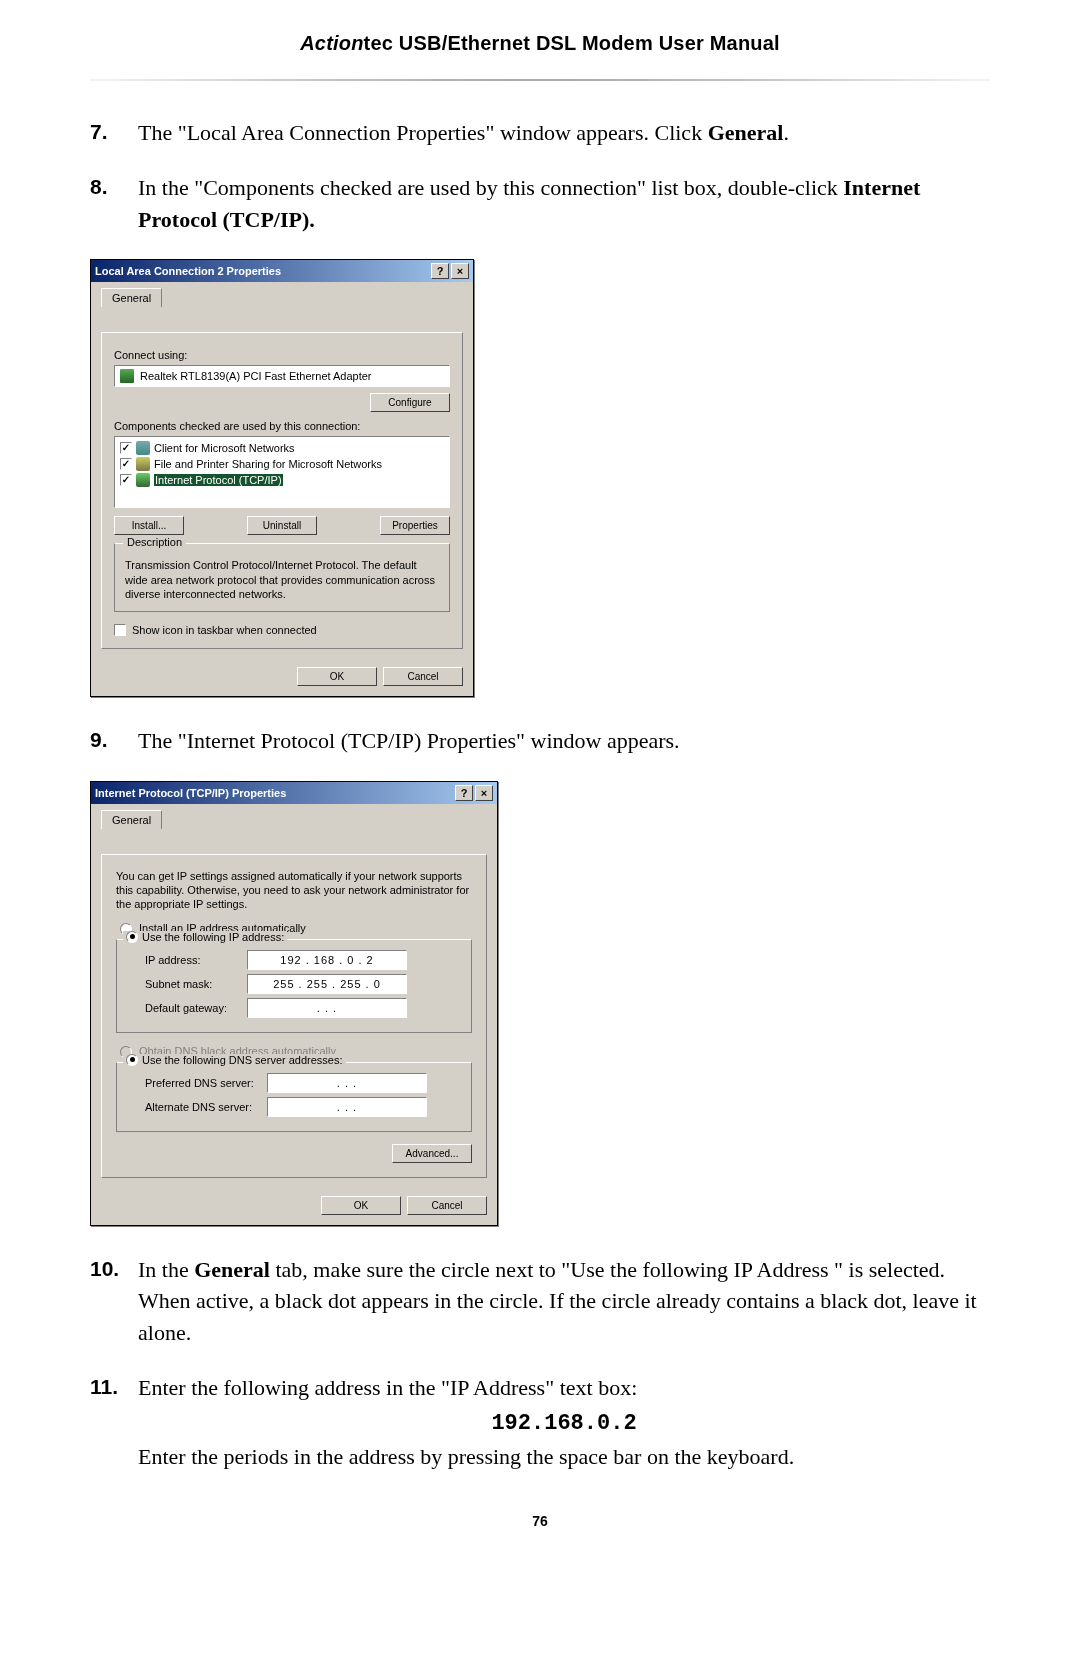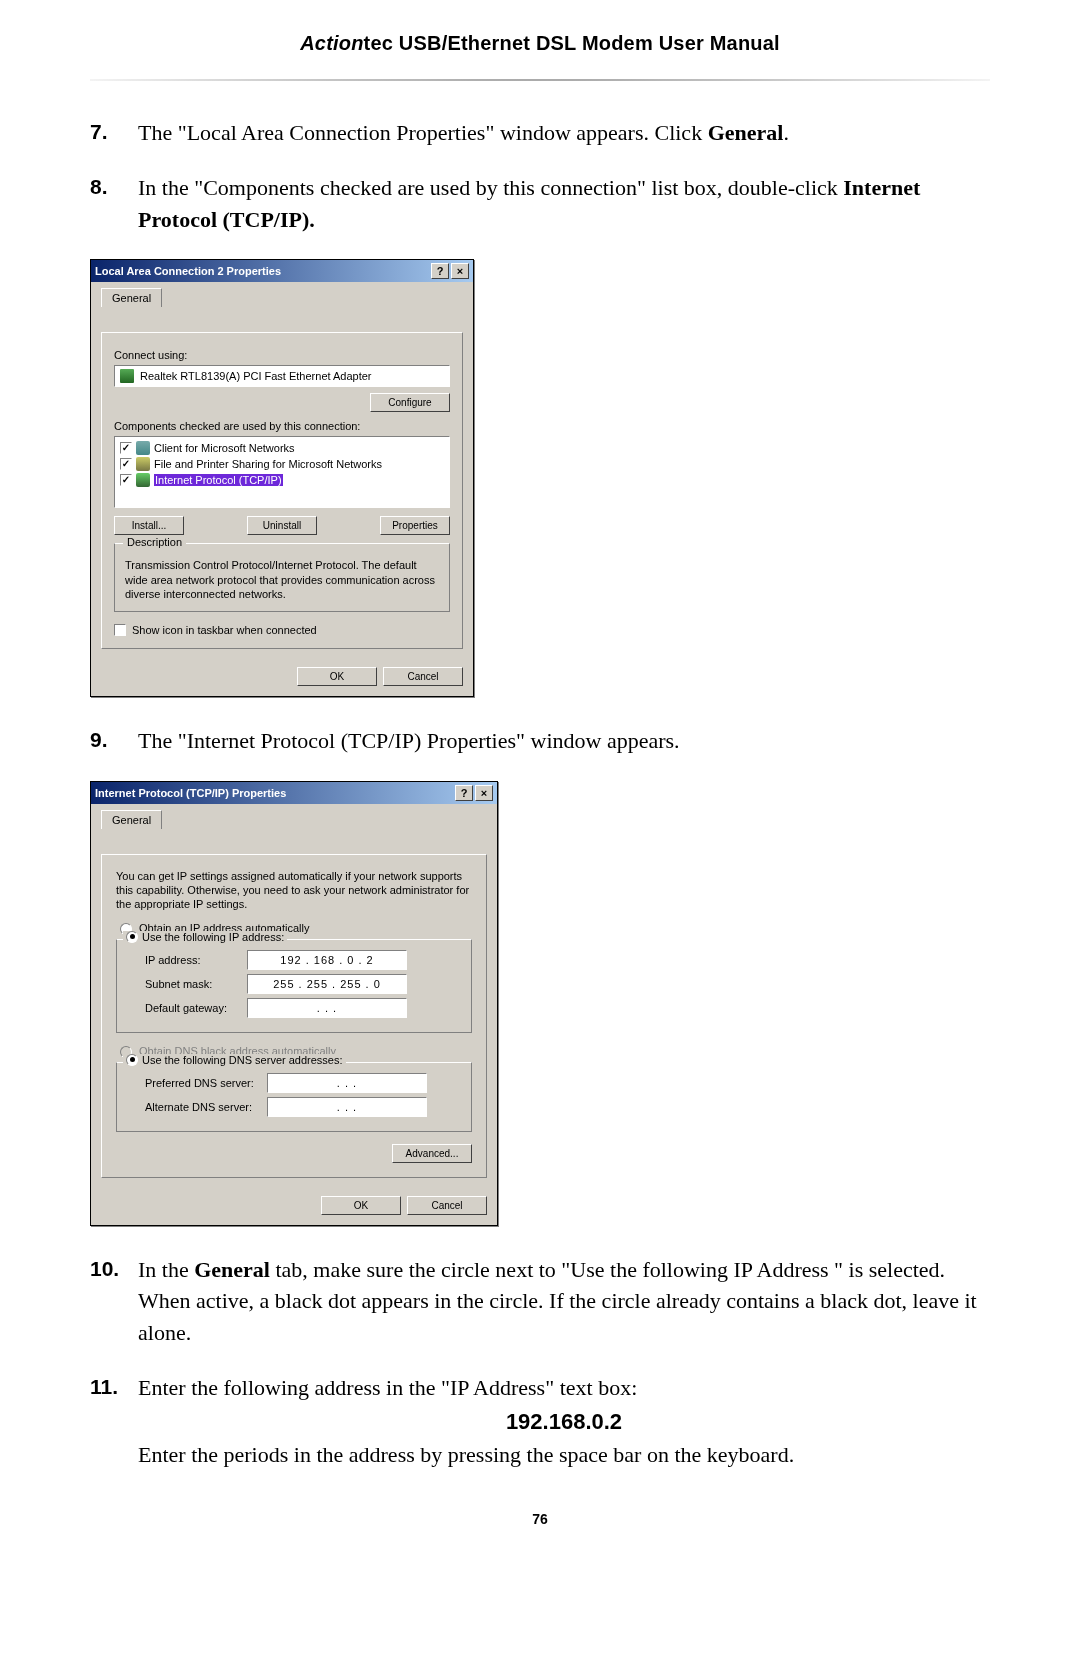--- a/index.html
+++ b/index.html
@@ -52,21 +52,21 @@
   }
   ol.steps > li .num {
     position: absolute;
     left: 0;
     top: 0;
     font-weight: bold;
     font-family: "Myriad Pro", "Helvetica Neue", Arial, sans-serif;
     font-size: 21px;
   }
   .b { font-weight: bold; }
-  .tt { font-family: Liberation Sans, sans-serif; font-weight: bold; }
+  .tt { font-family: Liberation Mono, monospace; font-weight: bold; }
   .ip-block {
     text-align: center;
     margin: 2px 0 2px 0;
   }
   .fig {
     display: flex;
     justify-content: flex-start;
     margin: 8px 0 28px 0;
   }
 
@@ -169,21 +169,21 @@
   }
   .win2k .chk.checked::after { content: "✓"; font-weight: bold; }
   .win2k .ico {
     width: 14px; height: 14px;
     display: inline-block;
   }
   .ico-pc { background: linear-gradient(#7aa, #488); border-radius: 2px; }
   .ico-share { background: linear-gradient(#cc6, #774); border-radius: 2px; }
   .ico-net { background: linear-gradient(#6c6, #363); border-radius: 2px; }
   .ico-card { background: linear-gradient(#5a5, #262); border-radius: 1px; }
-  .win2k .sel { background: #6d28d9; color: #fff; padding: 0 1px;}
+  .win2k .sel { background: #14532d; color: #fff; padding: 0 1px;}
   .win2k .btn {
     border-top: 1px solid #fff;
     border-left: 1px solid #fff;
     border-right: 1px solid #404040;
     border-bottom: 1px solid #404040;
     background: #d4d0c8;
     padding: 3px 10px;
     min-width: 80px;
     text-align: center;
     font-size: 10px;
@@ -338,21 +338,21 @@
       </div>
       <div class="body">
         <div class="tabstrip">
           <div class="tab">General</div>
         </div>
         <div class="tabpanel" style="margin-top:20px; padding:14px;">
           <div class="desc" style="margin-bottom:10px;">You can get IP settings assigned automatically if your network supports this capability. Otherwise, you need to ask your network administrator for the appropriate IP settings.</div>
 
           <div style="margin:4px 0 2px 4px;">
             <span class="radio"></span>
-            <span>Obtain an IP address automatically</span>
+            <span>Install an IP address automatically</span>
           </div>
 
           <div class="groupbox" style="margin-top:4px; padding-top:6px;">
             <div style="position:absolute; top:-9px; left:6px; background:#d4d0c8; padding:0 3px; display:flex; align-items:center;">
               <span class="radio on"></span>
               <span>Use the following IP address:</span>
             </div>
             <div class="row">
               <div class="lab">IP address:</div>
               <div class="sunken ipfield">

